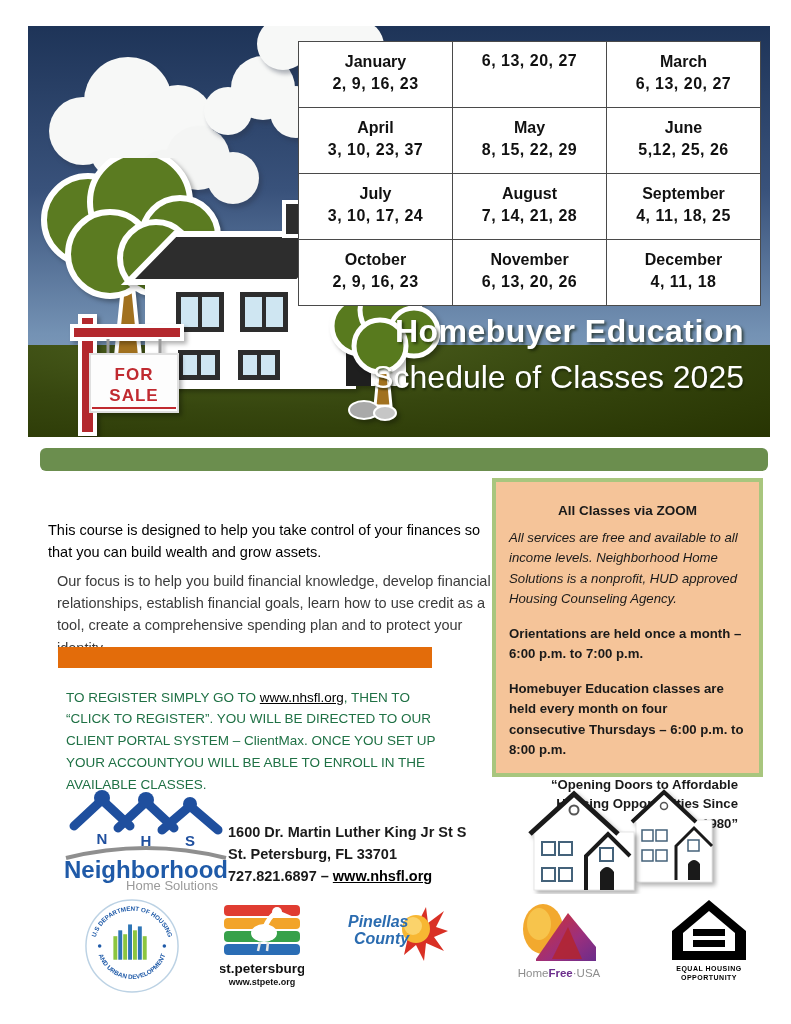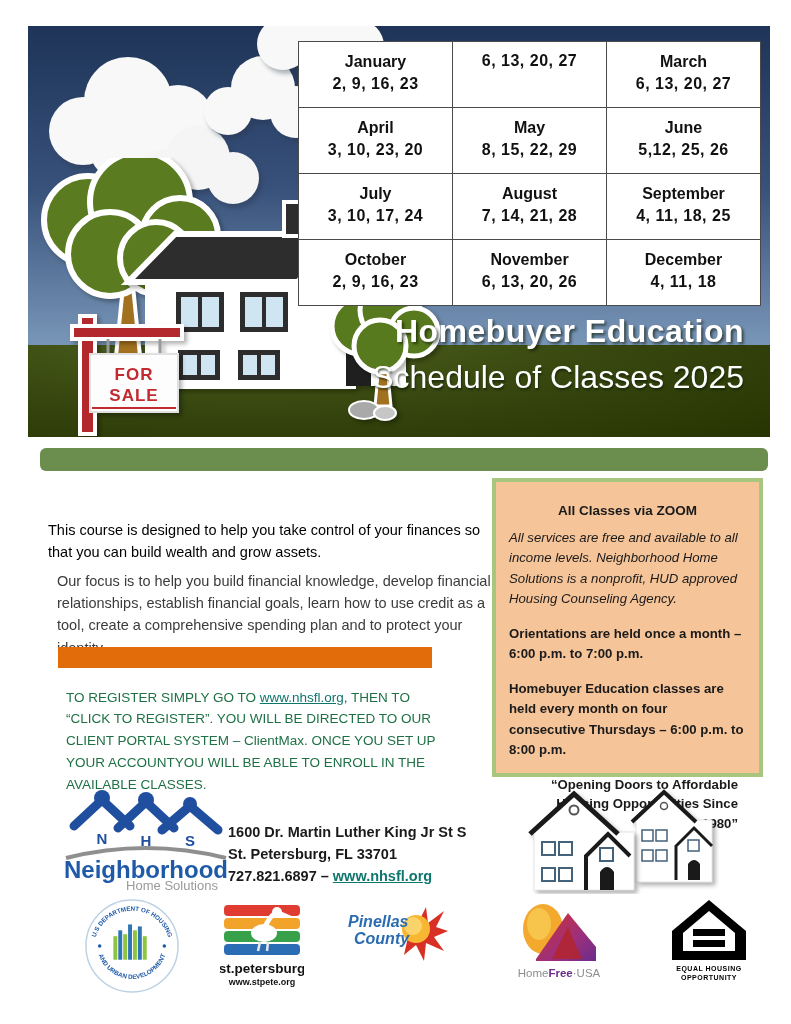--- a/index.html
+++ b/index.html
@@ -35,21 +35,21 @@
                background:#6b8e4e;}
 
   
   #intro-p1{position:absolute;left:48px;top:504px;width:452px;font-size:14.5px;line-height:1.55;color:#000000;}
   #intro-p2{position:absolute;left:57px;top:555px;width:448px;font-size:14.5px;line-height:1.55;color:#3b3b3b;}
 
   
   #register-bar{position:absolute;left:58px;top:647px;width:374px;height:21px;background:#e36c0a;}
   #register-text{position:absolute;left:66px;top:673px;width:382px;font-size:13.5px;line-height:1.62;
                  color:#1f7145;}
-  a.inline-link{color:#0f766e;text-decoration:underline;cursor:pointer;}
+  a.inline-link{color:#000000;text-decoration:underline;cursor:pointer;}
 
   
   #zoom-box{position:absolute;left:492px;top:478px;width:271px;height:299px;box-sizing:border-box;
             background:#f5c499;border:4px solid #a8c67e;padding:21px 13px;color:#1a1a1a;}
   #zoom-box .zb-title{text-align:center;font-weight:bold;font-size:13.5px;margin:0 0 10px 0;}
   #zoom-box .zb-intro{font-style:italic;font-size:13.2px;line-height:1.55;margin:0 0 14px 0;}
   #zoom-box .zb-par{font-weight:bold;font-size:13.2px;line-height:1.55;margin:0 0 14px 0;}
   #zoom-box .zb-quote{font-weight:bold;font-size:13.2px;line-height:1.5;text-align:right;margin:8px;}
 
   
@@ -184,21 +184,21 @@
         </div>
       <div class="cal-cell">
           <span class="cal-dates">6, 13, 20, 27</span>
         </div>
       <div class="cal-cell">
           <span class="cal-month">March</span>
           <span class="cal-dates">6, 13, 20, 27</span>
         </div>
       <div class="cal-cell">
           <span class="cal-month">April</span>
-          <span class="cal-dates">3, 10, 23, 20</span>
+          <span class="cal-dates">3, 10, 23, 37</span>
         </div>
       <div class="cal-cell">
           <span class="cal-month">May</span>
           <span class="cal-dates">8, 15, 22, 29</span>
         </div>
       <div class="cal-cell">
           <span class="cal-month">June</span>
           <span class="cal-dates">5,12, 25, 26</span>
         </div>
       <div class="cal-cell">

